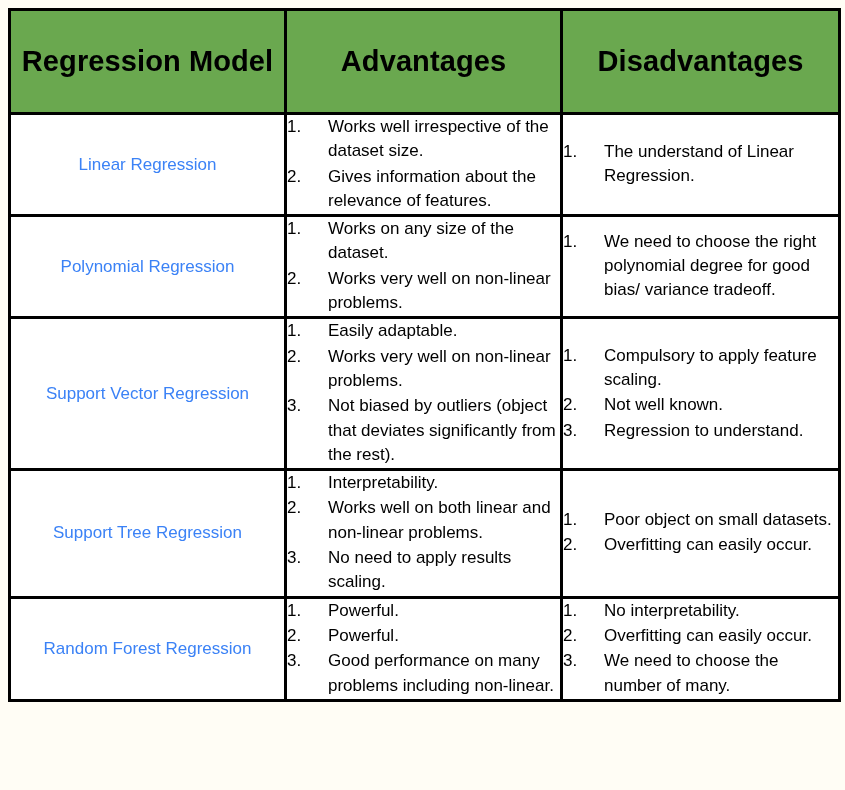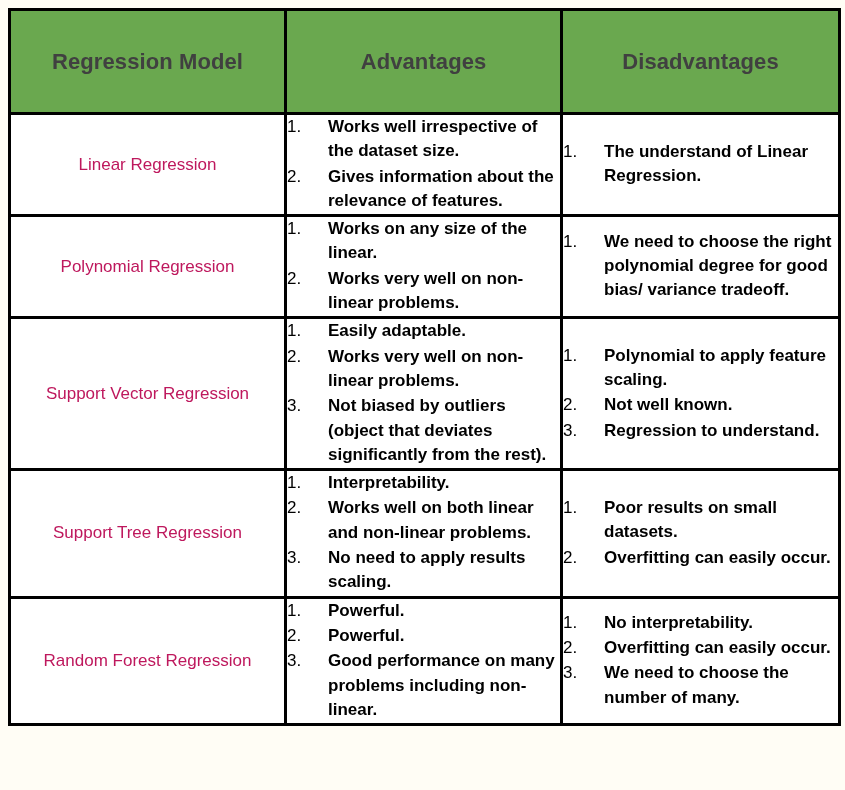--- a/index.html
+++ b/index.html
@@ -42,31 +42,31 @@
     padding: 0;
     vertical-align: middle;
     background: #ffffff;
   }
 
   
   table.matrix thead th {
     background: #6aa84f;
     height: 101px;
     text-align: center;
-    font-size: 22px;
+    font-size: 29px;
     font-weight: bold;
-    color: #404040;
+    color: #000000;
     letter-spacing: 0.1px;
   }
 
   
   td.model-cell {
     text-align: center;
     font-size: 17px;
-    color: #be185d;
+    color: #3b82f6;
     padding: 6px 8px;
     line-height: 1.3;
   }
 
   
   td.list-cell {
     padding: 10px 10px 10px 14px;
   }
 
   ol.num-list {
@@ -87,21 +87,20 @@
     left: 0;
     top: 0;
     width: 30px;
     text-align: left;
     font-size: 17px;
     line-height: 1.43;
     color: #000000;
   }
   ol.num-list > li > .item-text {
     display: block;
-    font-weight: bold;
   }
 
   
   tr.r-linear td.list-cell,
   tr.r-poly td.list-cell,
   tr.r-svr td.list-cell,
   tr.r-dtree td.list-cell,
   tr.r-rforest td.list-cell {
     vertical-align: middle;
   }
@@ -151,21 +150,21 @@
           </ol>
         </td>
       </tr>
 
       <tr class="r-poly">
         <td class="model-cell">Polynomial Regression</td>
         <td class="list-cell">
           <ol class="num-list">
             <li>
                 <span class="marker">1.</span>
-                <span class="item-text">Works on any size of the linear.</span>
+                <span class="item-text">Works on any size of the dataset.</span>
               </li>
             <li>
                 <span class="marker">2.</span>
                 <span class="item-text">Works very well on non-linear problems.</span>
               </li>
           </ol>
         </td>
         <td class="list-cell">
           <ol class="num-list">
             <li>
@@ -191,21 +190,21 @@
             <li>
                 <span class="marker">3.</span>
                 <span class="item-text">Not biased by outliers (object that deviates significantly from the rest).</span>
               </li>
           </ol>
         </td>
         <td class="list-cell">
           <ol class="num-list">
             <li>
                 <span class="marker">1.</span>
-                <span class="item-text">Polynomial to apply feature scaling.</span>
+                <span class="item-text">Compulsory to apply feature scaling.</span>
               </li>
             <li>
                 <span class="marker">2.</span>
                 <span class="item-text">Not well known.</span>
               </li>
             <li>
                 <span class="marker">3.</span>
                 <span class="item-text">Regression to understand.</span>
               </li>
           </ol>
@@ -227,21 +226,21 @@
             <li>
                 <span class="marker">3.</span>
                 <span class="item-text">No need to apply results scaling.</span>
               </li>
           </ol>
         </td>
         <td class="list-cell">
           <ol class="num-list">
             <li>
                 <span class="marker">1.</span>
-                <span class="item-text">Poor results on small datasets.</span>
+                <span class="item-text">Poor object on small datasets.</span>
               </li>
             <li>
                 <span class="marker">2.</span>
                 <span class="item-text">Overfitting can easily occur.</span>
               </li>
           </ol>
         </td>
       </tr>
 
       <tr class="r-rforest">

